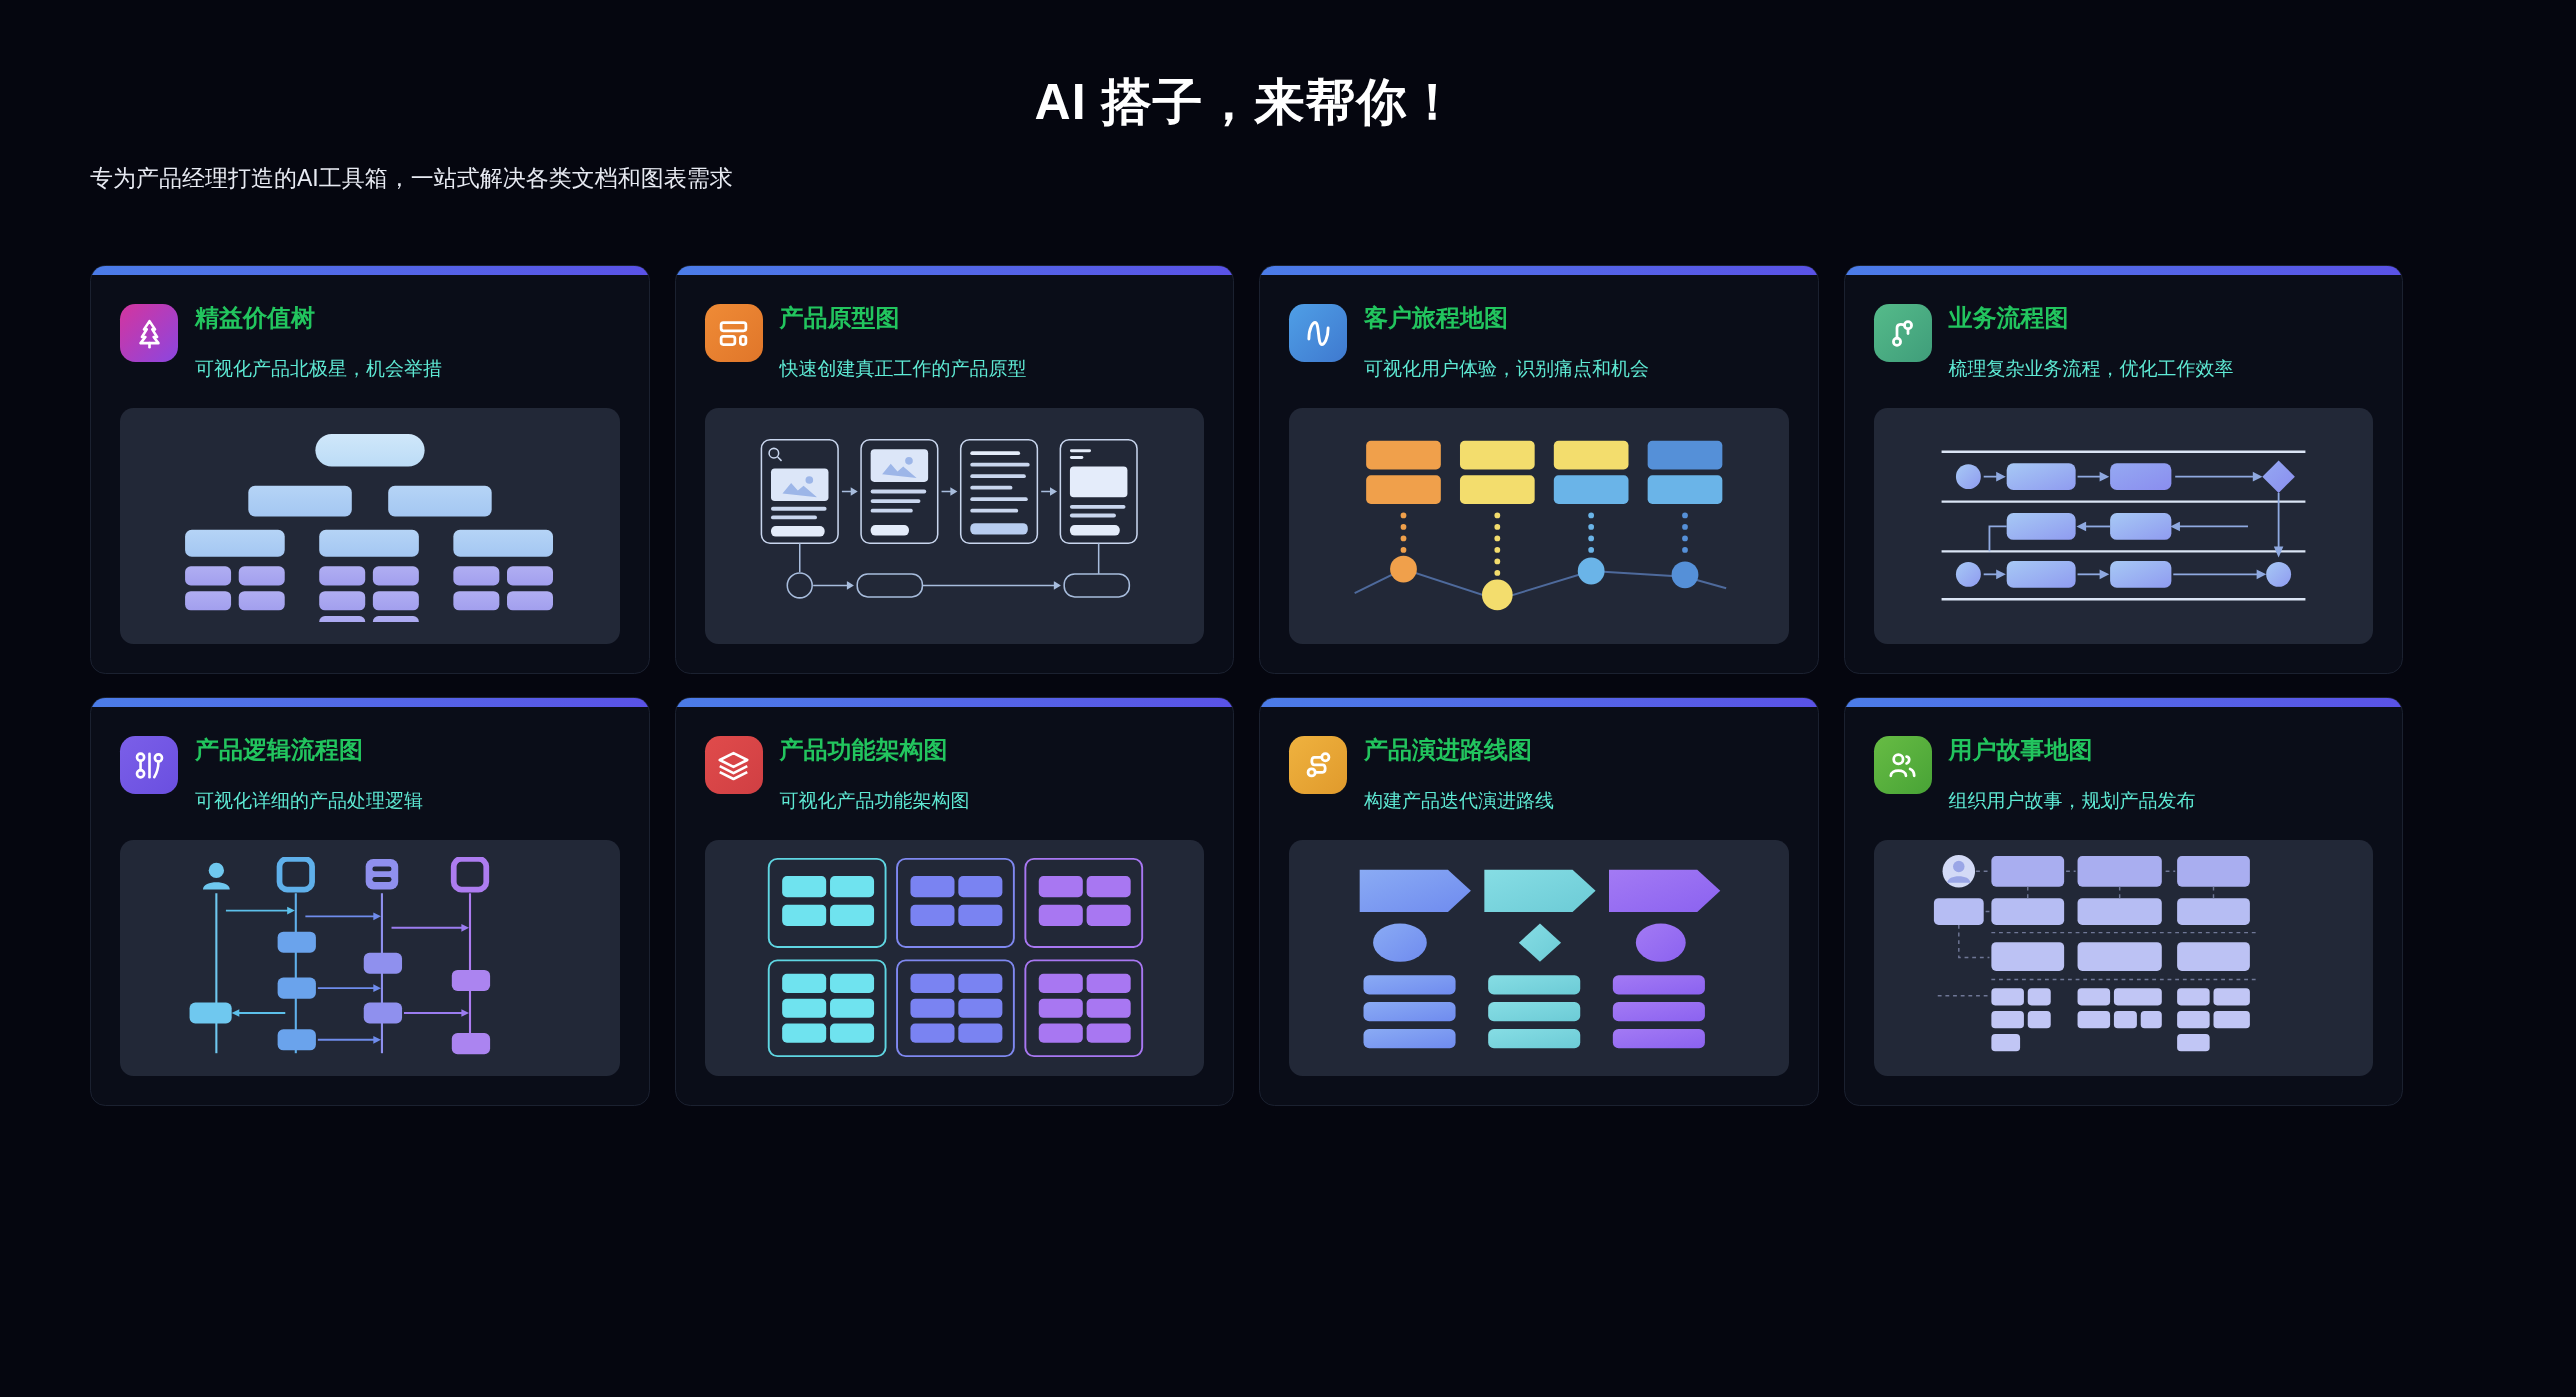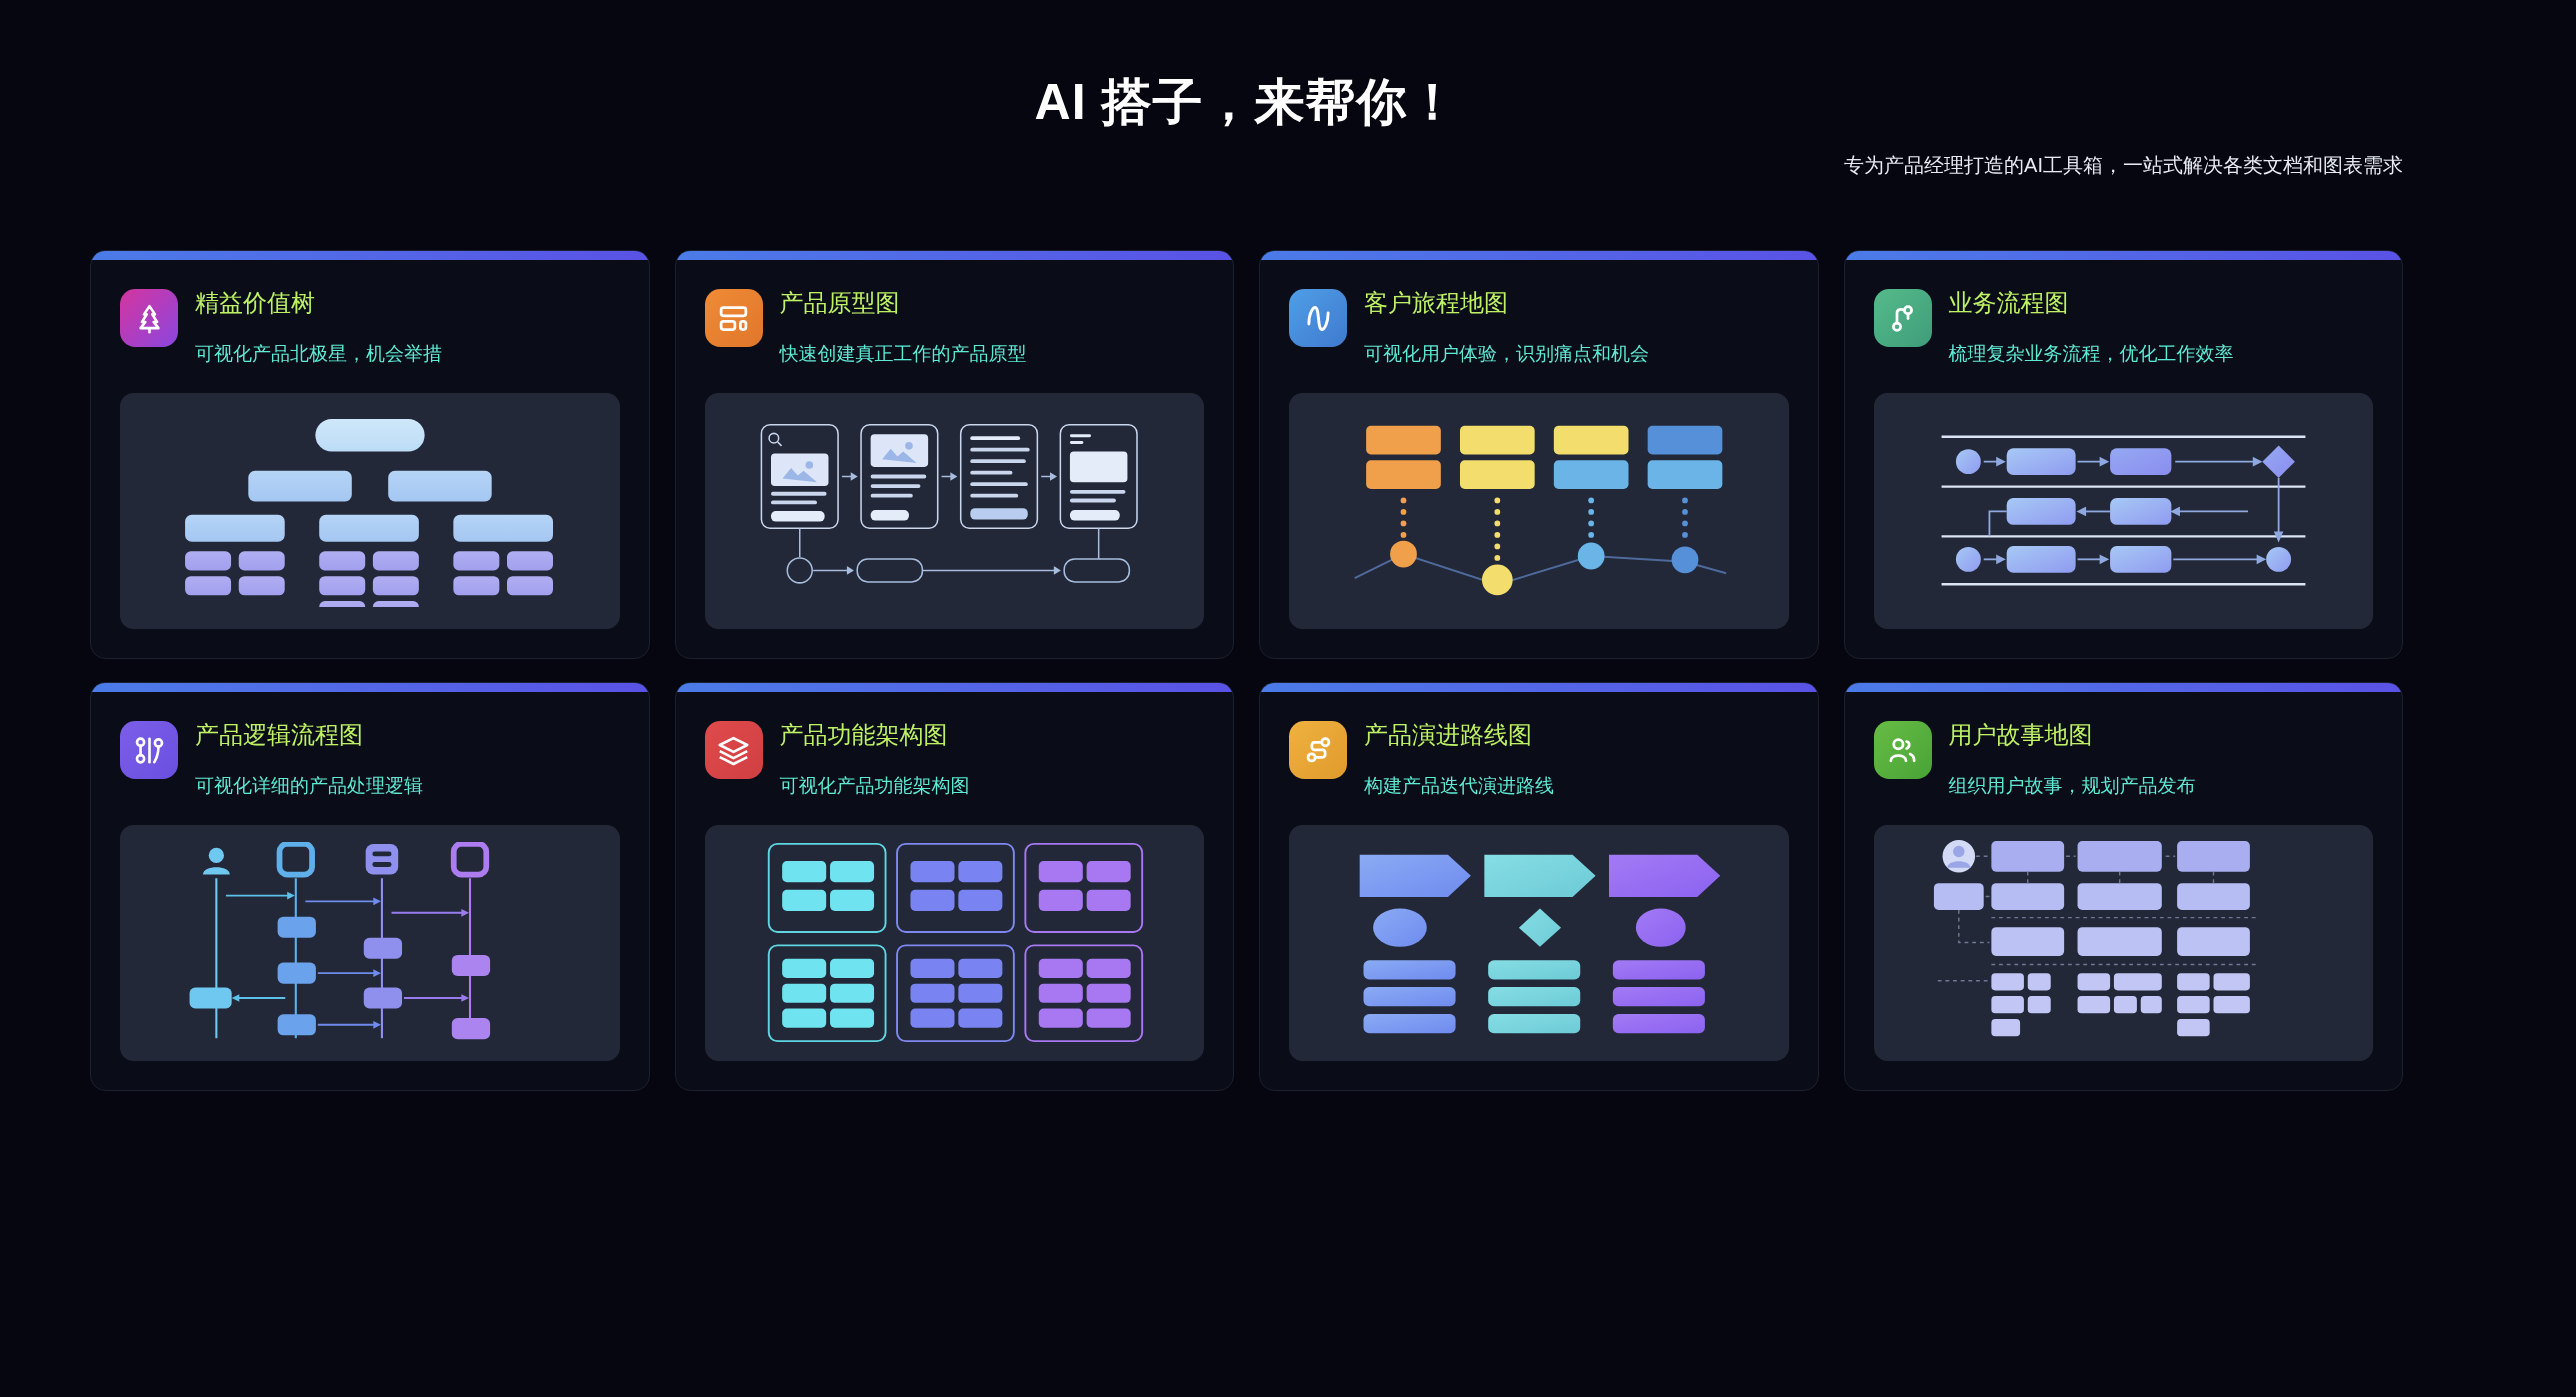--- a/index.html
+++ b/index.html
@@ -9,22 +9,22 @@
     font-family: "Liberation Sans", "DejaVu Sans", sans-serif;
     overflow: hidden;
   }
   .page { width: 2576px; height: 1397px; padding: 69px 173px 0 90px; }
 
   .page-title {
     text-align: center; color: #ffffff;
     font-size: 50px; font-weight: 700; letter-spacing: 1px;
   }
   .page-subtitle {
-    text-align: right; color: #e7eaf2;
-    font-size: 20px; font-weight: 400; margin-top: 16px;
+    text-align: left; color: #e7eaf2;
+    font-size: 23px; font-weight: 400; margin-top: 27px;
   }
 
   .grid {
     margin-top: 71px;
     display: grid;
     grid-template-columns: repeat(4, 1fr);
     gap: 23px 25px;
   }
 
   .card {
@@ -42,21 +42,21 @@
   }
 
   .card-head { display: flex; align-items: flex-start; gap: 17px; margin-top: 13.4px; }
   .card-icon {
     width: 58px; height: 58px; border-radius: 15.3px;
     flex: 0 0 58px;
     display: flex; align-items: center; justify-content: center;
   }
   .card-icon svg { width: 33px; height: 33px; }
   .card-texts { flex: 1 1 auto; min-width: 0; }
-  .card-title { color: #bef264; font-size: 24px; font-weight: 400; line-height: 1.15; }
+  .card-title { color: #22c55e; font-size: 24px; font-weight: 700; line-height: 1.15; }
   .card-desc { color: #5eead4; font-size: 19px; line-height: 1.42; margin-top: 24px; }
 
   .preview {
     margin-top: 25px;
     background: #222837;
     border-radius: 13.4px;
     height: 236px;
     display: flex; align-items: center; justify-content: center;
     overflow: hidden;
   }

